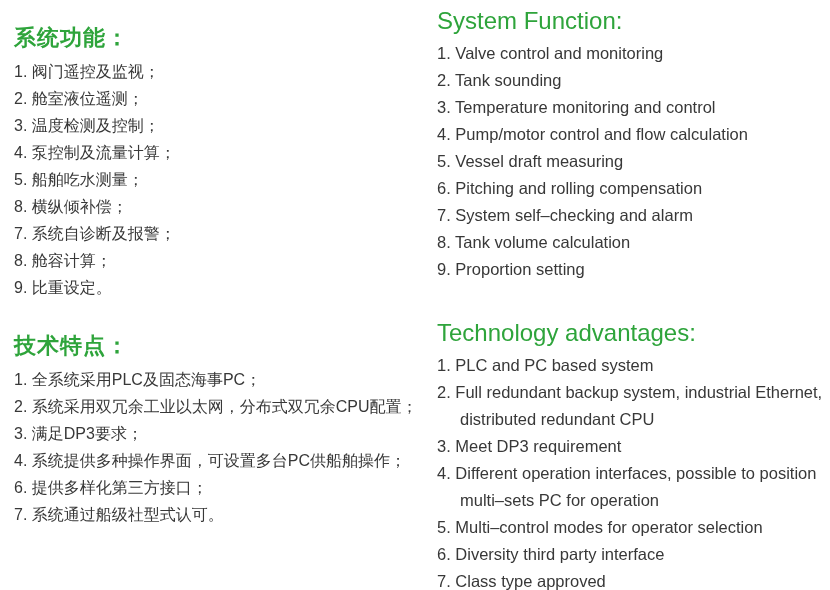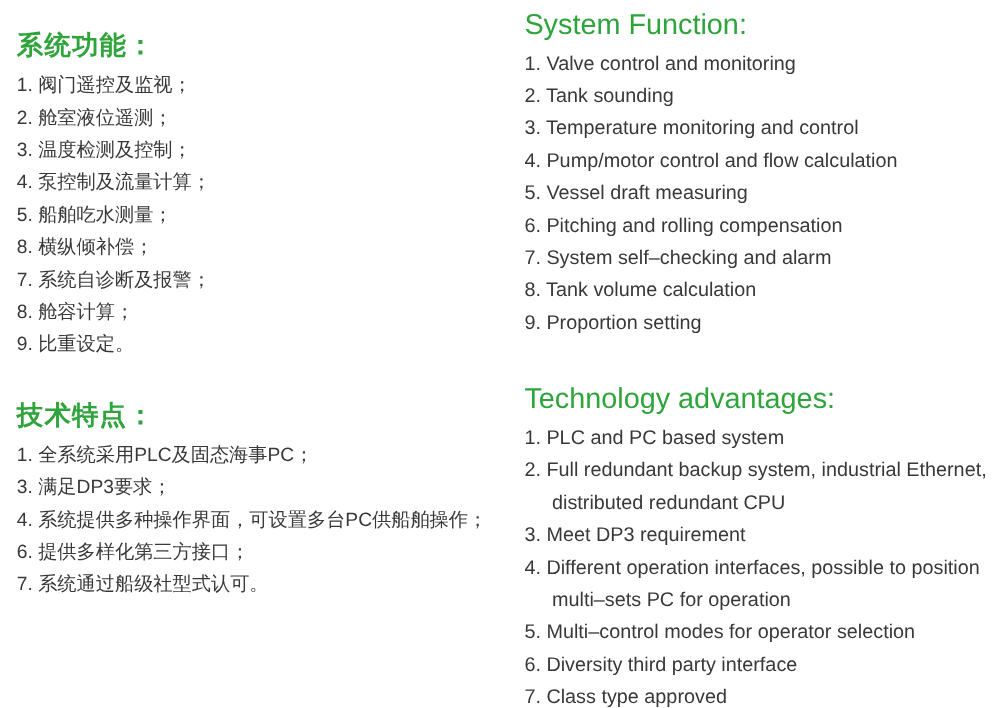--- a/index.html
+++ b/index.html
@@ -87,20 +87,21 @@
       <div class="item">8. Tank volume calculation</div>
       <div class="item">9. Proportion setting</div>
     </div>
 </div>
 
 <div class="section cn" id="cn-bottom">
   <h2 class="heading">技术特点：</h2>
   <div class="list">
 
   <div class="item">1. 全系统采用PLC及固态海事PC；</div>
+      <div class="item">2. 系统采用双冗余工业以太网，分布式双冗余CPU配置；</div>
       <div class="item">3. 满足DP3要求；</div>
       <div class="item">4. 系统提供多种操作界面，可设置多台PC供船舶操作；</div>
       <div class="item">6. 提供多样化第三方接口；</div>
       <div class="item">7. 系统通过船级社型式认可。</div>
     </div>
 </div>
 
 <div class="section en" id="en-bottom">
   <h2 class="heading">Technology advantages:</h2>
   <div class="list">

